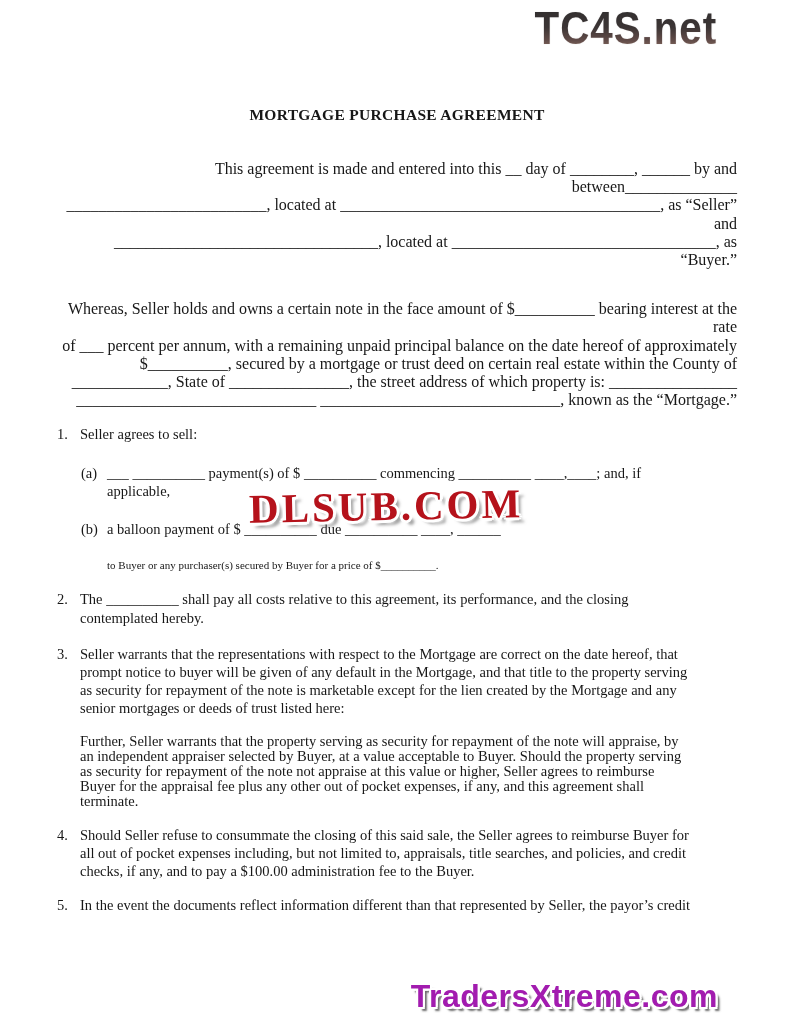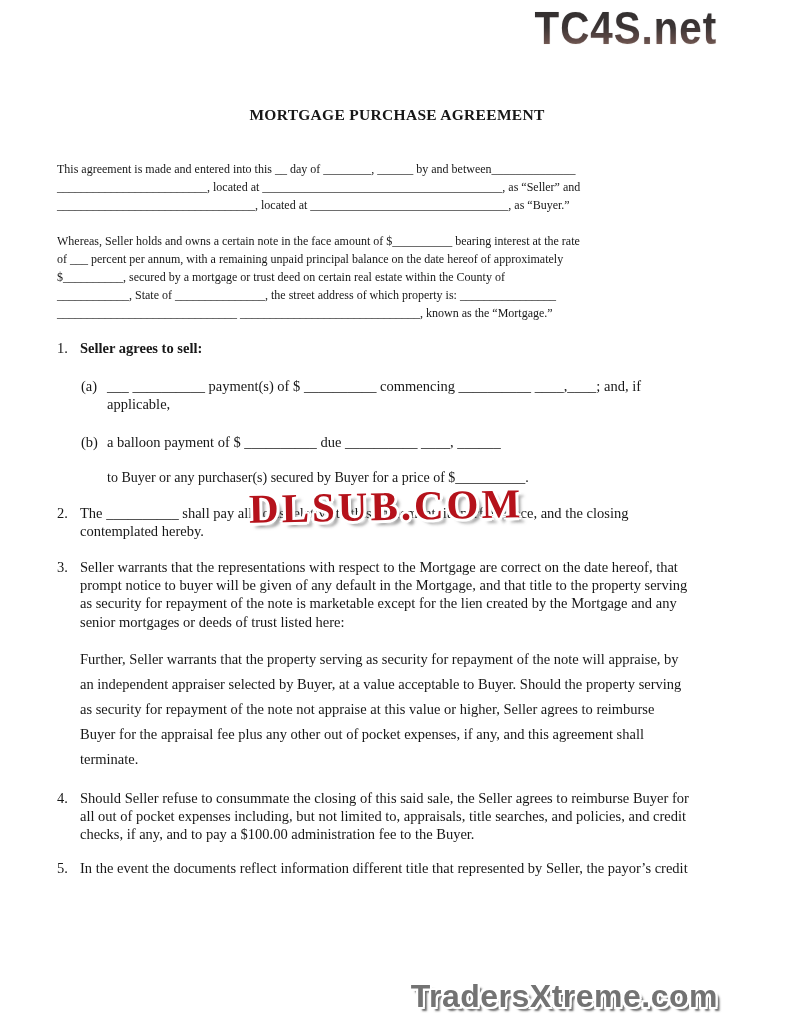--- a/index.html
+++ b/index.html
@@ -43,72 +43,73 @@
   .doc-title {
     margin-top: 106px;
     text-align: center;
     font-weight: 700;
     font-size: 15.5px;
     letter-spacing: 0.3px;
     line-height: 18px;
   }
   .para {
     white-space: pre-line;
-    font-size: 12px;
+    font-size: 16px;
     line-height: 18.2px;
+    text-align: right;
   }
   .p-intro    { margin-top: 36px; }
-  .p-whereas  { margin-top: 17px; font-family: Liberation Serif, serif; }
+  .p-whereas  { margin-top: 31px; font-family: Liberation Serif, serif; }
   .p-therefore{ margin-top: 21px; }
 
   .item {
     position: relative;
     padding-left: 23px;
     font-size: 14.5px;
     line-height: 18.2px;
   }
   .item .num {
     position: absolute;
     left: 0; top: 0;
   }
   .item-1 { margin-top: 16px; }
   .item-2 { margin-top: 16px; }
   .item-3 { margin-top: 18px; }
   .item-4 { margin-top: 17px; }
   .item-5 { margin-top: 16px; }
-  .item .heading { font-weight: 700; text-align: right; }
+  .item .heading { font-weight: 400; text-align: right; }
   .item .body { white-space: pre-line; display: block; }
 
   .sub {
     position: relative;
     padding-left: 50px;
     font-size: 14.5px;
     line-height: 18.2px;
   }
   .sub .letter { position: absolute; left: 24px; top: 0; }
   .sub .body { white-space: pre-line; display: block; margin-top: 20px; }
   .sub-a { margin-top: 13px; }
   .sub-b { margin-top: 18px; }
 
   .continuation-1 {
     margin-top: 18px;
     margin-left: 50px;
-    font-size: 14px; line-height: 18.2px;
+    font-size: 11px; line-height: 18.2px;
     white-space: pre-line;
   }
   .note-1 {
     margin-top: 18px;
     margin-left: 23px;
     font-size: 14.5px; line-height: 18.2px;
     white-space: pre-line;
   }
   .continuation-3 {
     margin-top: 16px;
     margin-left: 23px;
-    font-size: 14.5px; line-height: 25px;
+    font-size: 14.5px; line-height: 15px;
     white-space: pre-line;
   }
 
   
   .watermark-center {
     position: absolute;
     left: 249px; top: 482px;
     font-family: "Liberation Serif", serif;
     font-weight: 700;
     font-size: 41px;
@@ -125,21 +126,21 @@
   }
 
   
   .logo-bottom {
     position: absolute;
     right: 5px; top: 978px;
     font-family: "Liberation Sans", sans-serif;
     font-weight: 700;
     font-size: 32px;
     letter-spacing: 0.5px;
-    color: #737373;
+    color: #a21caf;
     text-shadow:
       -2px -2px 0 #ffffff,  2px -2px 0 #ffffff,
       -2px  2px 0 #ffffff,  2px  2px 0 #ffffff,
       -2px  0   0 #ffffff,  2px  0   0 #ffffff,
        0   -2px 0 #ffffff,  0    2px 0 #ffffff,
        4px  4px 2px rgba(70,70,70,0.8);
     z-index: 5;
   }
 </style>
 </head>
@@ -205,21 +206,21 @@
 
     <div class="item item-4">
       <span class="num">4.</span>
       <span class="body">Should Seller refuse to consummate the closing of this said sale, the Seller agrees to reimburse Buyer for
 all out of pocket expenses including, but not limited to, appraisals, title searches, and policies, and credit
 checks, if any, and to pay a $100.00 administration fee to the Buyer.</span>
     </div>
 
     <div class="item item-5">
       <span class="num">5.</span>
-      <span class="body">In the event the documents reflect information different title that represented by Seller, the payor’s credit</span>
+      <span class="body">In the event the documents reflect information different than that represented by Seller, the payor’s credit</span>
     </div>
 
   </div>
 
   <div class="watermark-center">DLSUB.COM</div>
 
   <div class="logo-bottom">TradersXtreme.com</div>
 
 </div>
 

